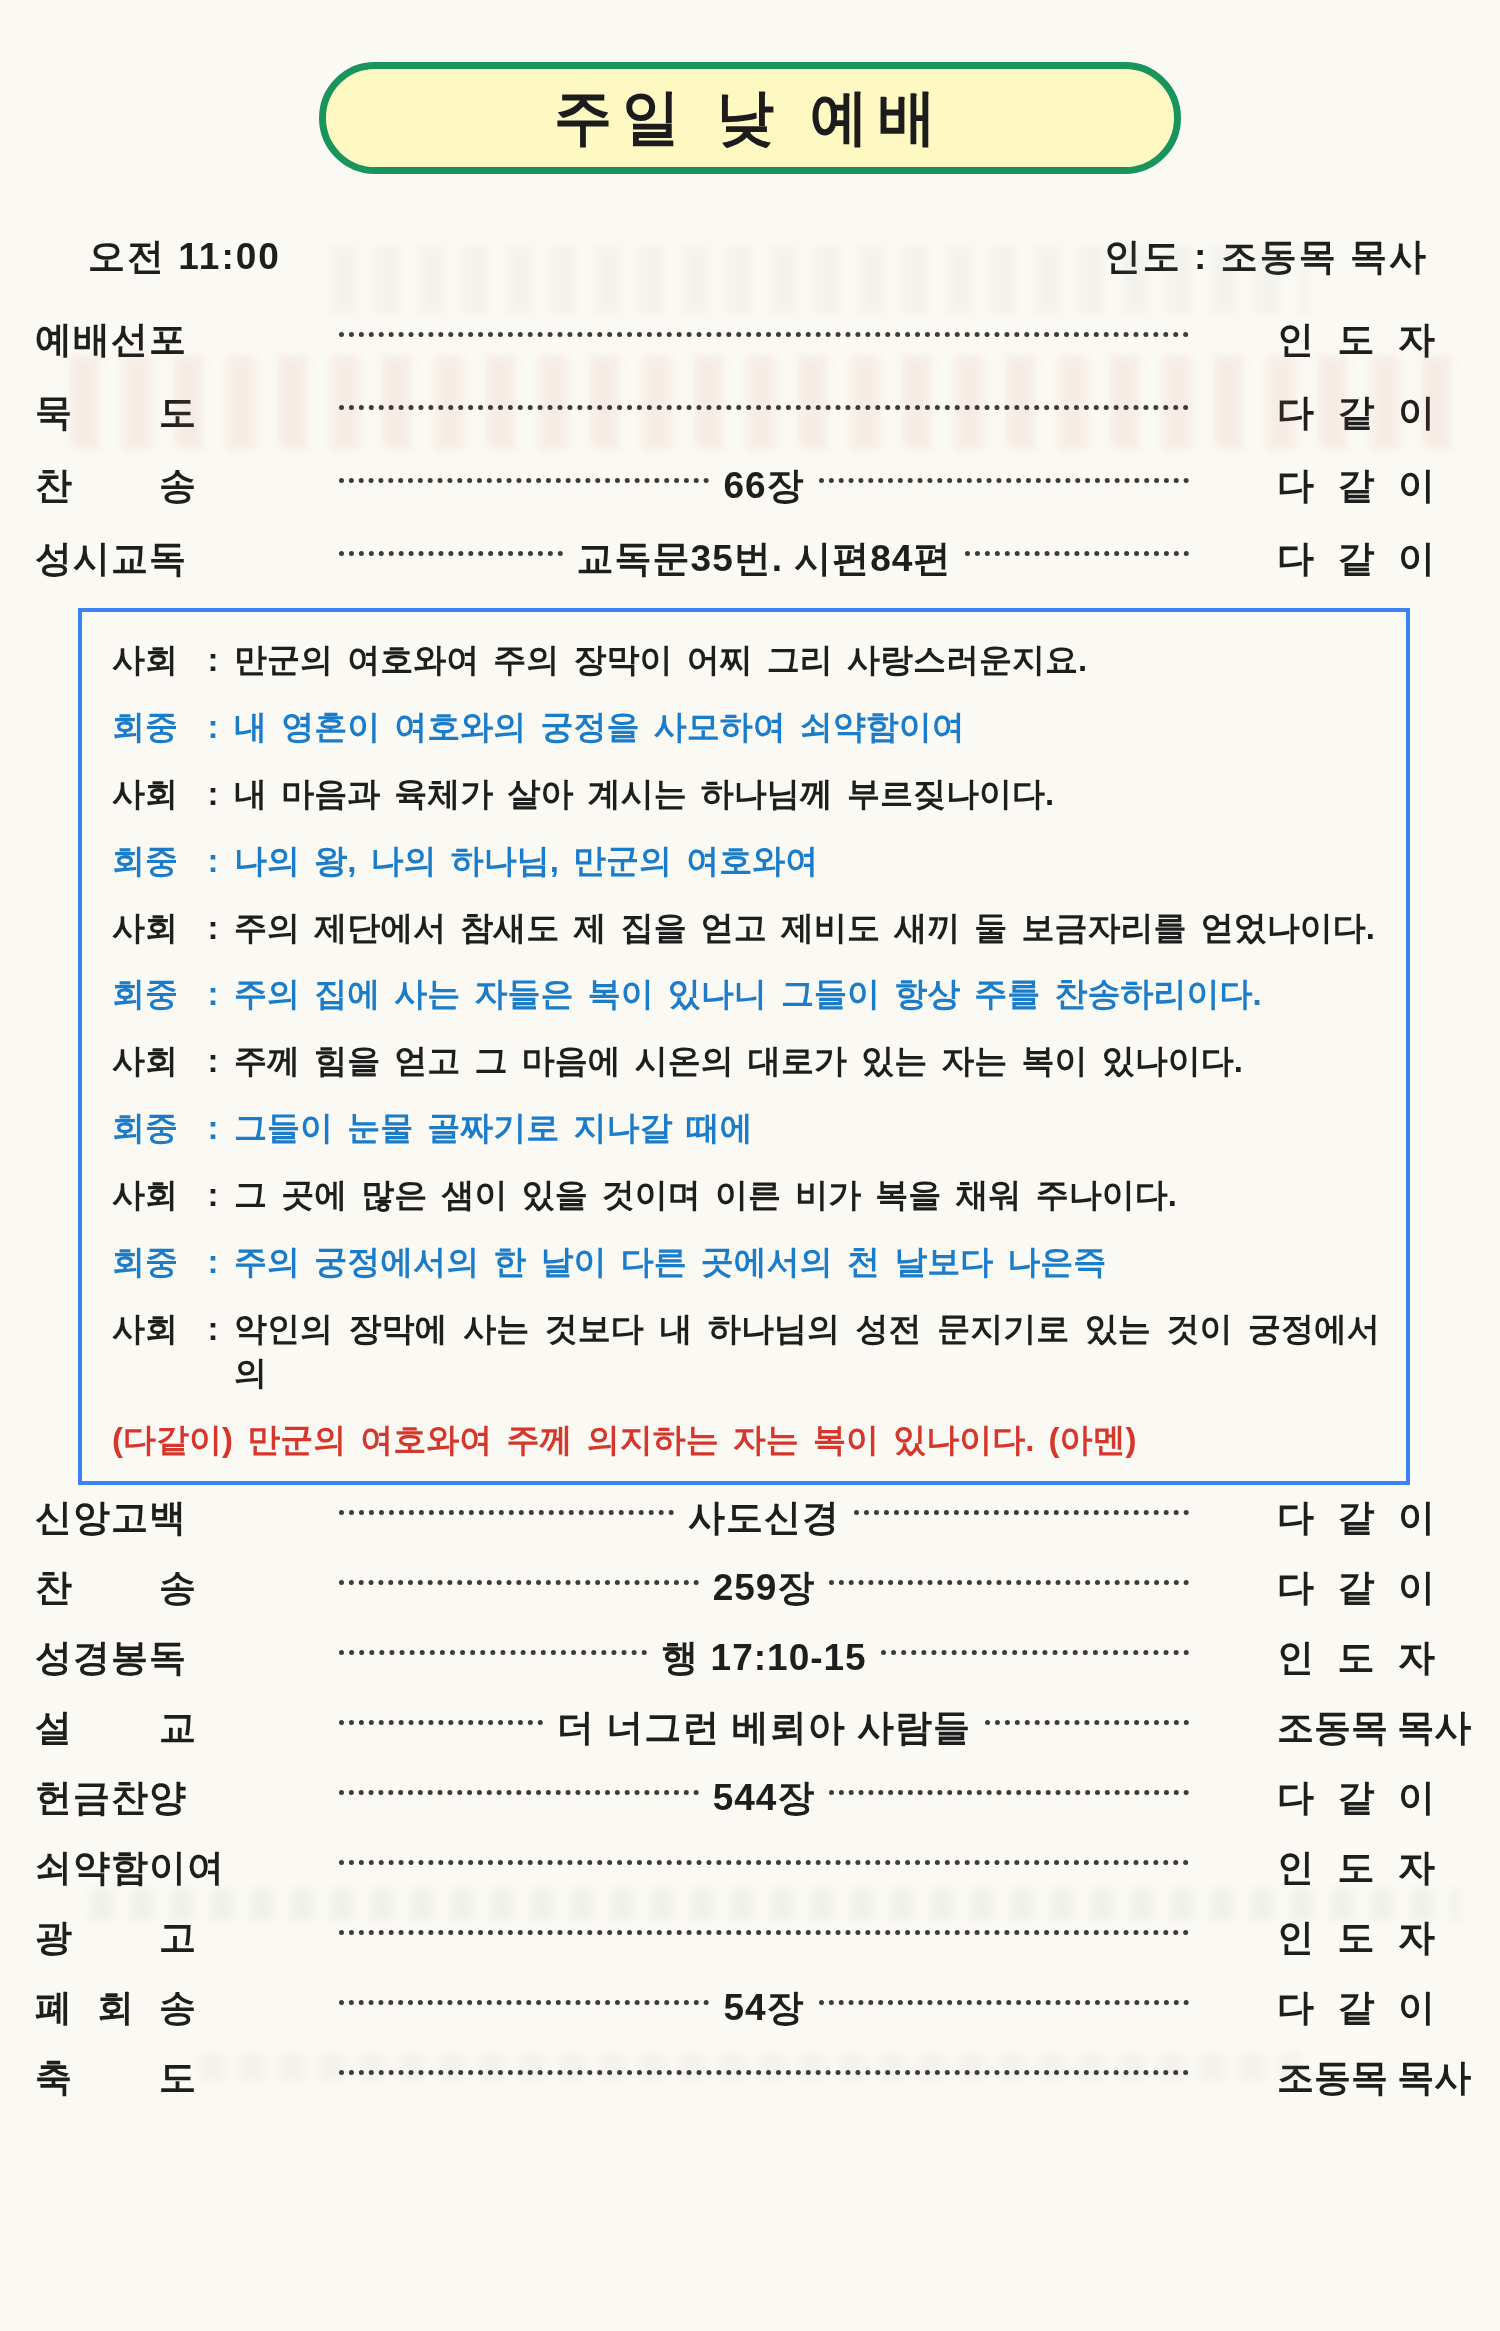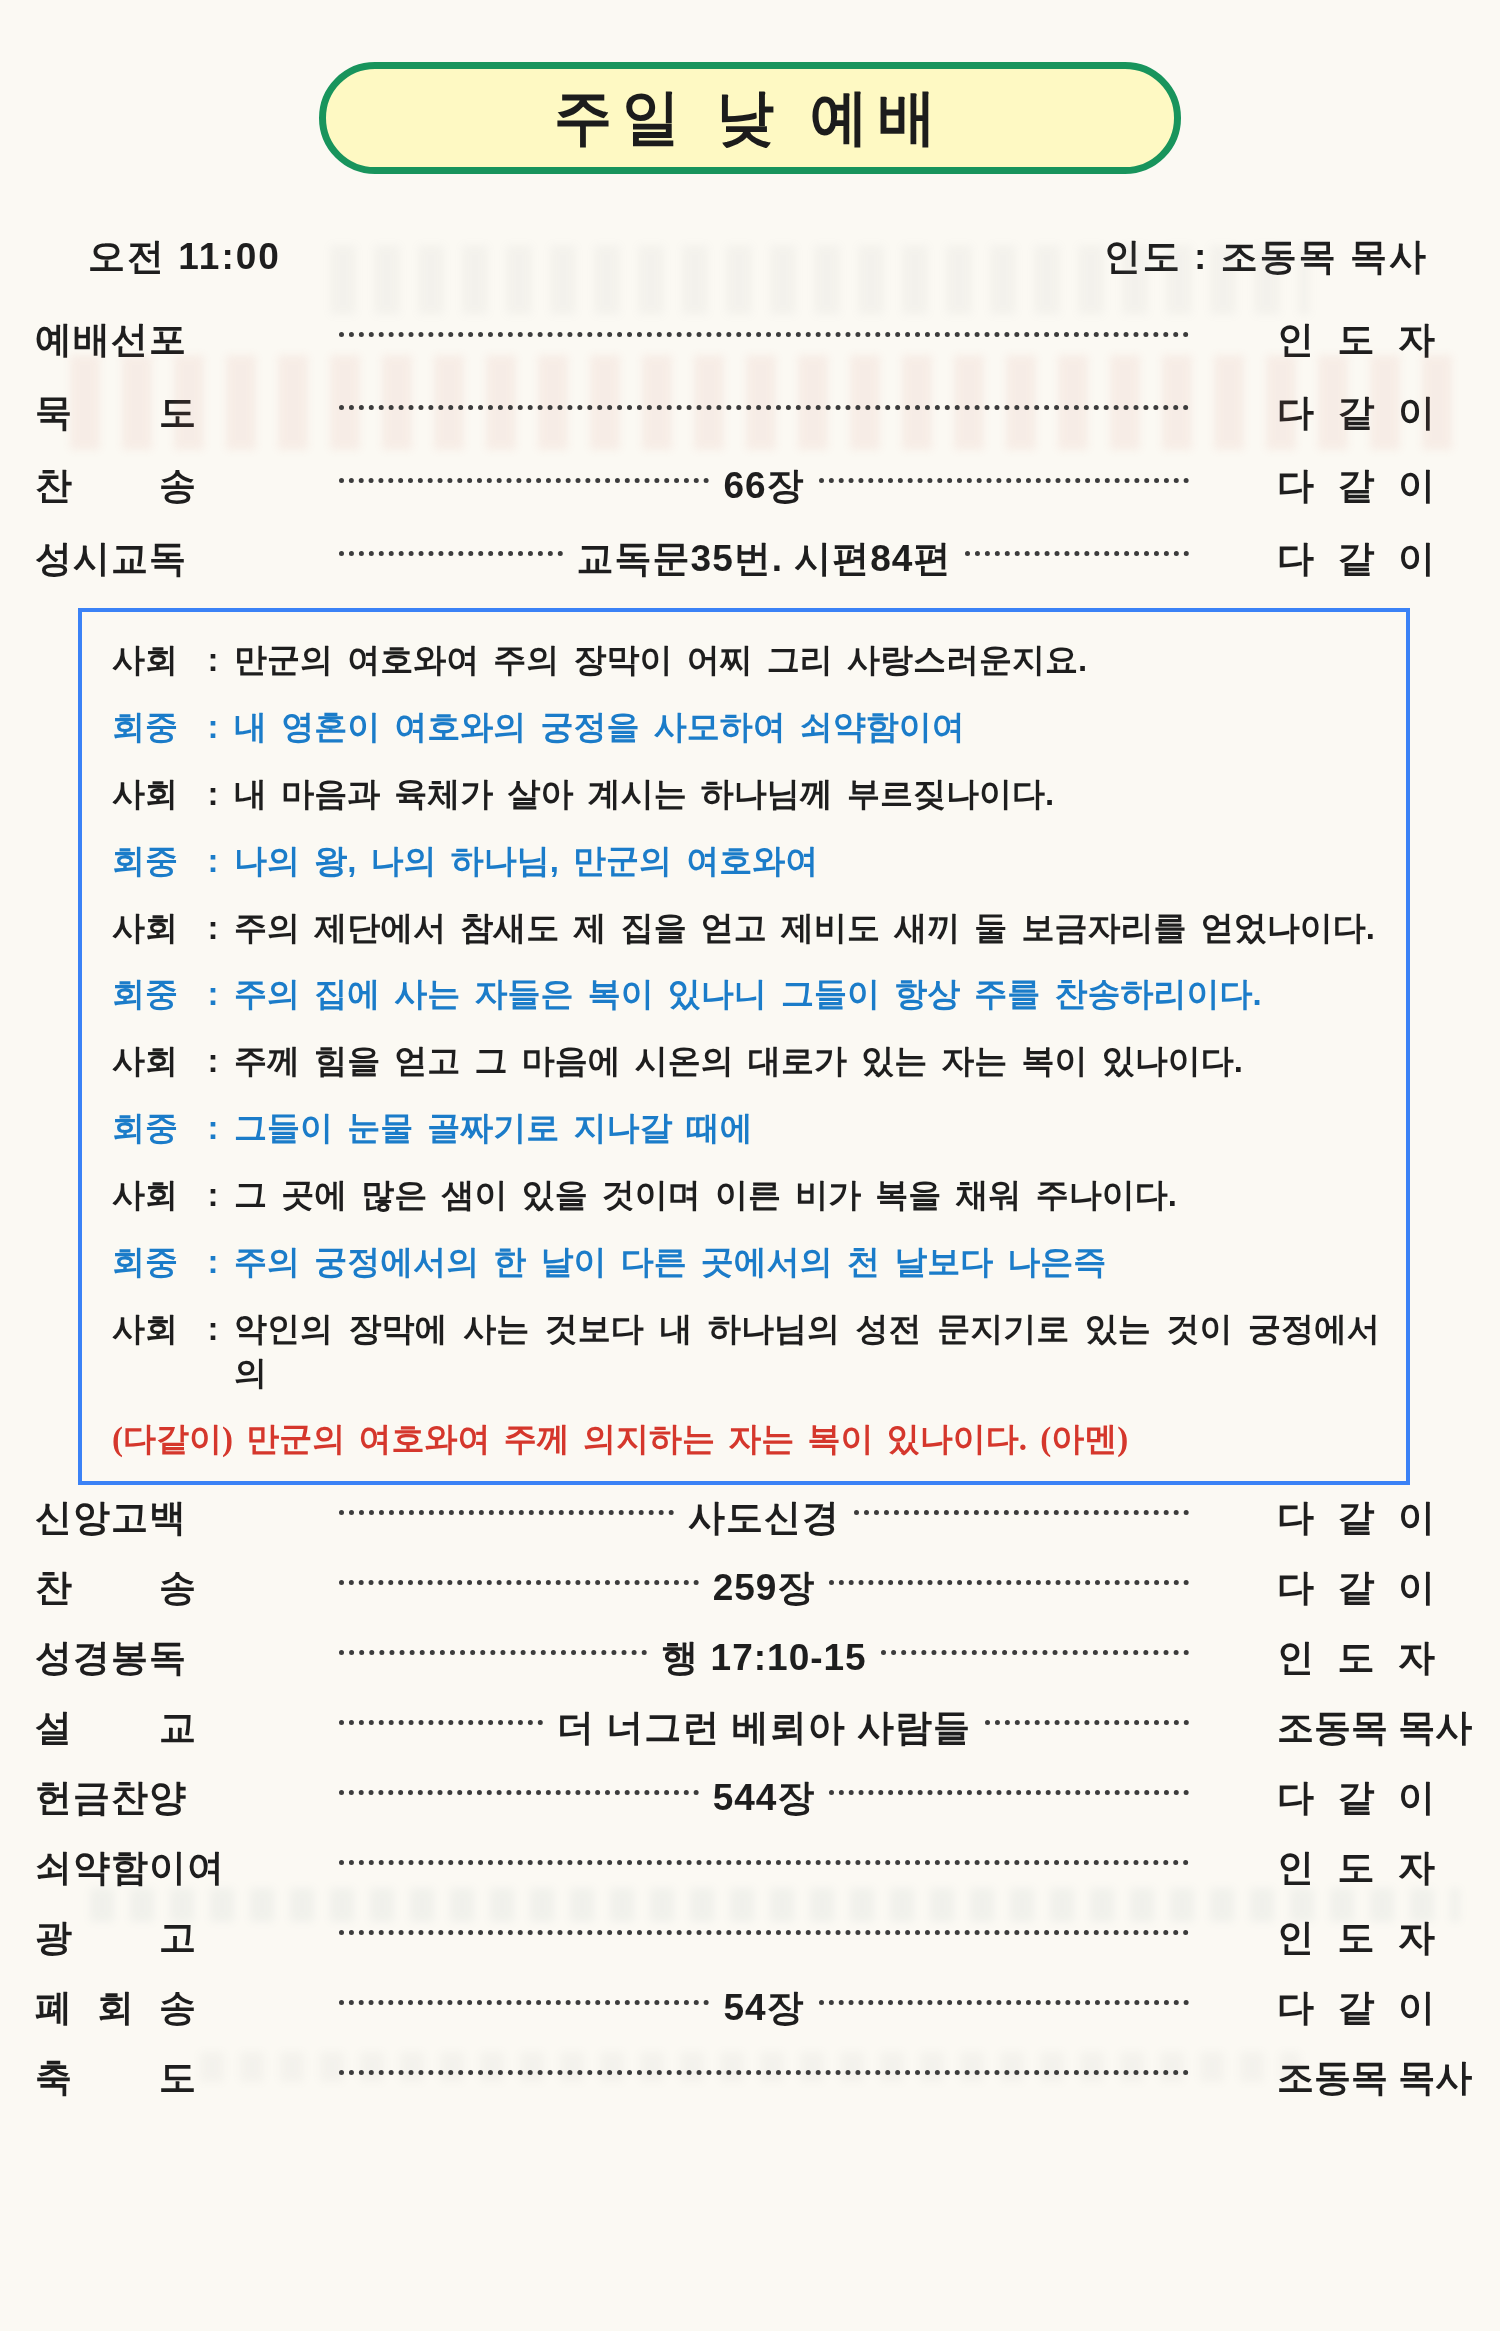--- a/index.html
+++ b/index.html
@@ -96,20 +96,21 @@
     height: 0;
     border-bottom: 5px dotted #3c3c3c;
     transform: translateY(-5px);
   }
   .o-center { white-space: nowrap; letter-spacing: 1px; }
   .o-right {
     width: 158px;
     text-align: justify;
     text-align-last: justify;
     white-space: nowrap;
+    font-family: Liberation Serif, serif;
   }
 
   
   .reading-box {
     margin: 20px 0 0 78px;
     width: 1332px;
     border: 4px solid #3b82f6;
     padding: 26px 26px 20px 30px;
     background: transparent;
   }
@@ -124,21 +125,20 @@
   .r-line .spk { width: 80px; flex: 0 0 auto; }
   .r-line .colon { width: 42px; flex: 0 0 auto; text-align: center; }
   .r-line .txt { flex: 1; text-align: justify; word-break: normal; word-spacing: 5px; }
   .r-line.blue { color: #1b7cc9; }
   .closing-line {
     margin-top: 8px;
     font-size: 33px;
     line-height: 1.33;
     color: #d5372c;
     word-spacing: 5px;
-    font-family: Liberation Serif, serif;
   }
 </style>
 </head>
 <body>
 
 <div class="page">
 
   <div class="artifact art-1"></div>
   <div class="artifact art-2"></div>
   <div class="artifact art-3"></div>

